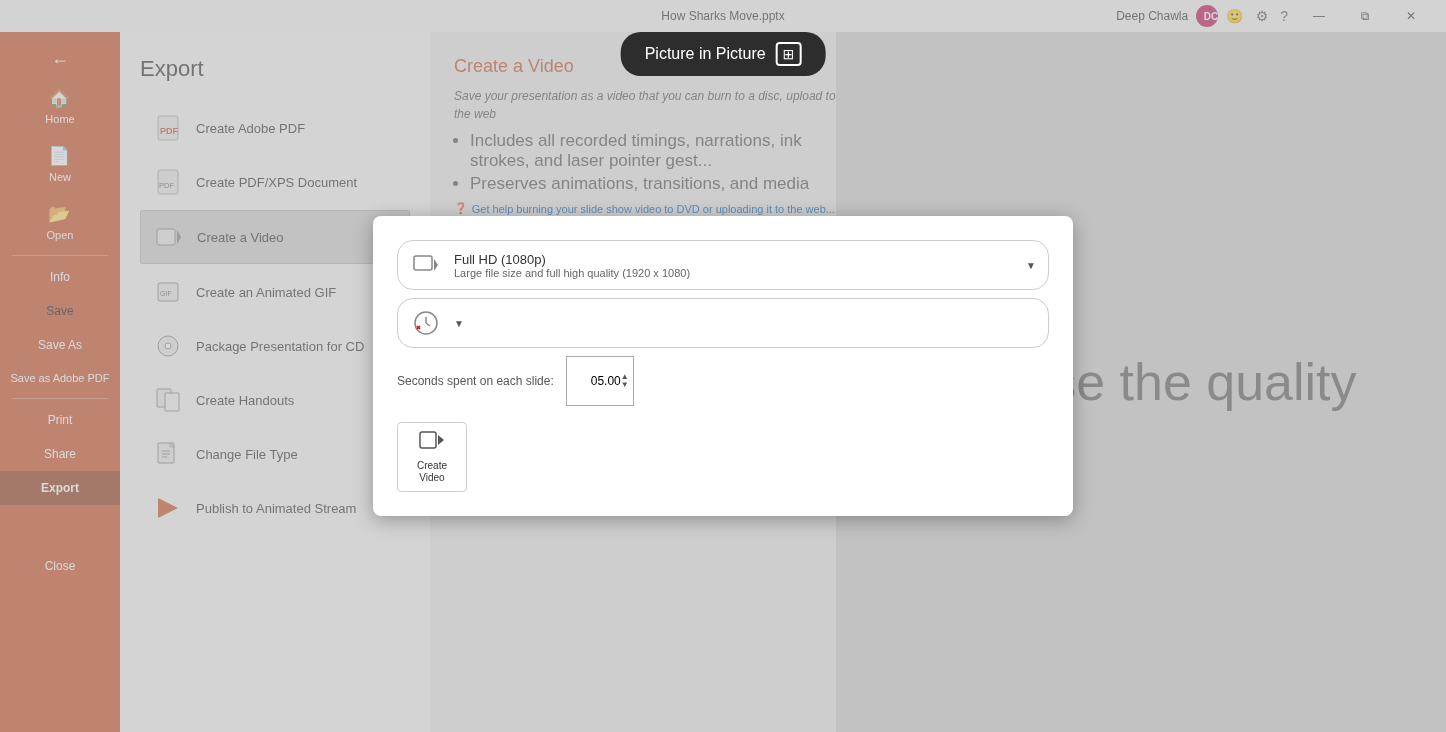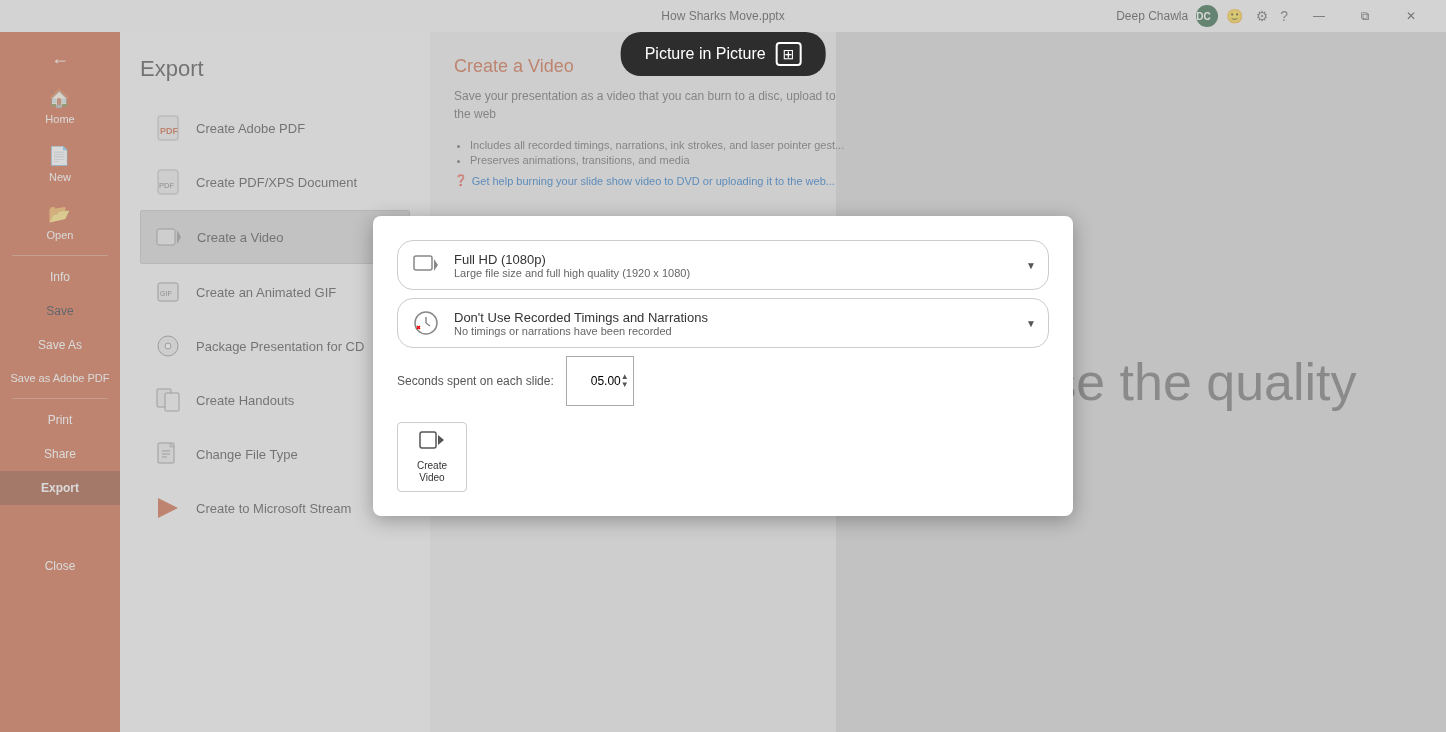--- a/index.html
+++ b/index.html
@@ -7,22 +7,22 @@
 
     
     .title-bar {
       position: absolute; top: 0; left: 0; right: 0; height: 32px;
       background: #f3f3f3; display: flex; align-items: center; justify-content: space-between;
       padding: 10px 12px; z-index: 100;
     }
     .title-bar-center { font-size: 12px; color: #333; position: absolute; left: 50%; transform: translateX(-50%); }
     .title-bar-right { display: flex; align-items: center; gap: 8px; font-size: 12px; color: #333; margin-left: auto; }
     .title-bar-right .user-avatar {
-      width: 22px; height: 22px; border-radius: 50%; background: #14532d;
-      display: flex; align-items: center; justify-content: flex-start; color: white; font-size: 10px; font-weight: bold;
+      width: 22px; height: 22px; border-radius: 50%; background: #be185d;
+      display: flex; align-items: center; justify-content: flex-end; color: white; font-size: 10px; font-weight: bold;
     }
     .title-bar-icons { display: flex; gap: 12px; align-items: center; color: #555; font-size: 14px; }
     .win-controls { display: flex; gap: 0; }
     .win-btn { width: 46px; height: 32px; display: flex; align-items: center; justify-content: center; font-size: 12px; color: #333; cursor: pointer; }
 
     
     .backstage-sidebar {
       position: absolute; top: 32px; left: 0; width: 120px; height: 700px;
       background: #c8552a; display: flex; flex-direction: column; align-items: center;
       padding-top: 8px; z-index: 50;
@@ -70,23 +70,23 @@
     }
     .slide-preview-text {
       font-size: 52px; font-weight: 300; color: #333; opacity: 0.7;
     }
 
     
     .create-video-section {
       position: relative; z-index: 10; max-width: 400px;
     }
     .section-title { font-size: 18px; color: #c8552a; font-weight: 400; margin-bottom: 10px; }
-    .section-desc { font-size: 12px; color: #555; line-height: 1.5; margin-bottom: 16px; }
+    .section-desc { font-size: 12px; color: #555; line-height: 1.5; margin-bottom: 8px; font-style: italic; }
     .bullet-list { padding-left: 16px; margin-bottom: 8px; }
-    .bullet-list li { font-size: 11px; color: #555; margin-bottom: 3px; }
+    .bullet-list li { font-size: 17px; color: #555; margin-bottom: 3px; }
     .help-link { font-size: 11px; color: #0563c1; cursor: pointer; display: flex; align-items: center; gap: 4px; }
 
     
     .modal-overlay {
       position: absolute; top: 0; left: 0; right: 0; bottom: 0;
       background: rgba(180,180,180,0.5); z-index: 200;
       display: flex; align-items: center; justify-content: center;
     }
 
     
@@ -272,21 +272,21 @@
       </div>
       <span class="export-menu-label">Change File Type</span>
     </div>
 
     <div class="export-menu-item">
       <div class="export-menu-icon">
         <svg width="28" height="28" viewBox="0 0 28 28">
           <polygon points="4,4 24,14 4,24" fill="#c8552a"></polygon>
         </svg>
       </div>
-      <span class="export-menu-label">Create to Microsoft Stream</span>
+      <span class="export-menu-label">Publish to Animated Stream</span>
     </div>
   </div>
 
   <div class="right-content">
 
     <div class="slide-preview-bg">
       <span class="slide-preview-text">Choose the quality</span>
     </div>
 
     <div class="create-video-section">
@@ -330,24 +330,20 @@
     <div class="dropdown-row">
       <div class="dropdown-icon">
         <svg width="28" height="28" viewBox="0 0 28 28">
           <circle cx="14" cy="14" r="11" fill="none" stroke="#888" stroke-width="1.5"></circle>
           <line x1="14" y1="8" x2="14" y2="14" stroke="#888" stroke-width="1.5"></line>
           <line x1="14" y1="14" x2="18" y2="17" stroke="#888" stroke-width="1.5"></line>
           <line x1="5" y1="20" x2="8" y2="17" stroke="#e00" stroke-width="1.5"></line>
           <line x1="8" y1="20" x2="5" y2="17" stroke="#e00" stroke-width="1.5"></line>
         </svg>
       </div>
-      <div class="dropdown-text">
-        <div class="dd-main">Don't Use Recorded Timings and Narrations</div>
-        <div class="dd-sub">No timings or narrations have been recorded</div>
-      </div>
       <span class="dropdown-arrow">▼</span>
     </div>
 
     <div class="seconds-row">
       <span>Seconds spent on each slide:</span>
       <div style="display:flex; align-items:center; border: 1px solid #aaa; padding: 16px 4px;">
         <input type="text" value="05.00" style="border: none; outline: none; width: 50px; font-size: 12px; text-align: right;">
         <div class="spinner">
           <span class="spin-btn">▲</span>
           <span class="spin-btn">▼</span>

